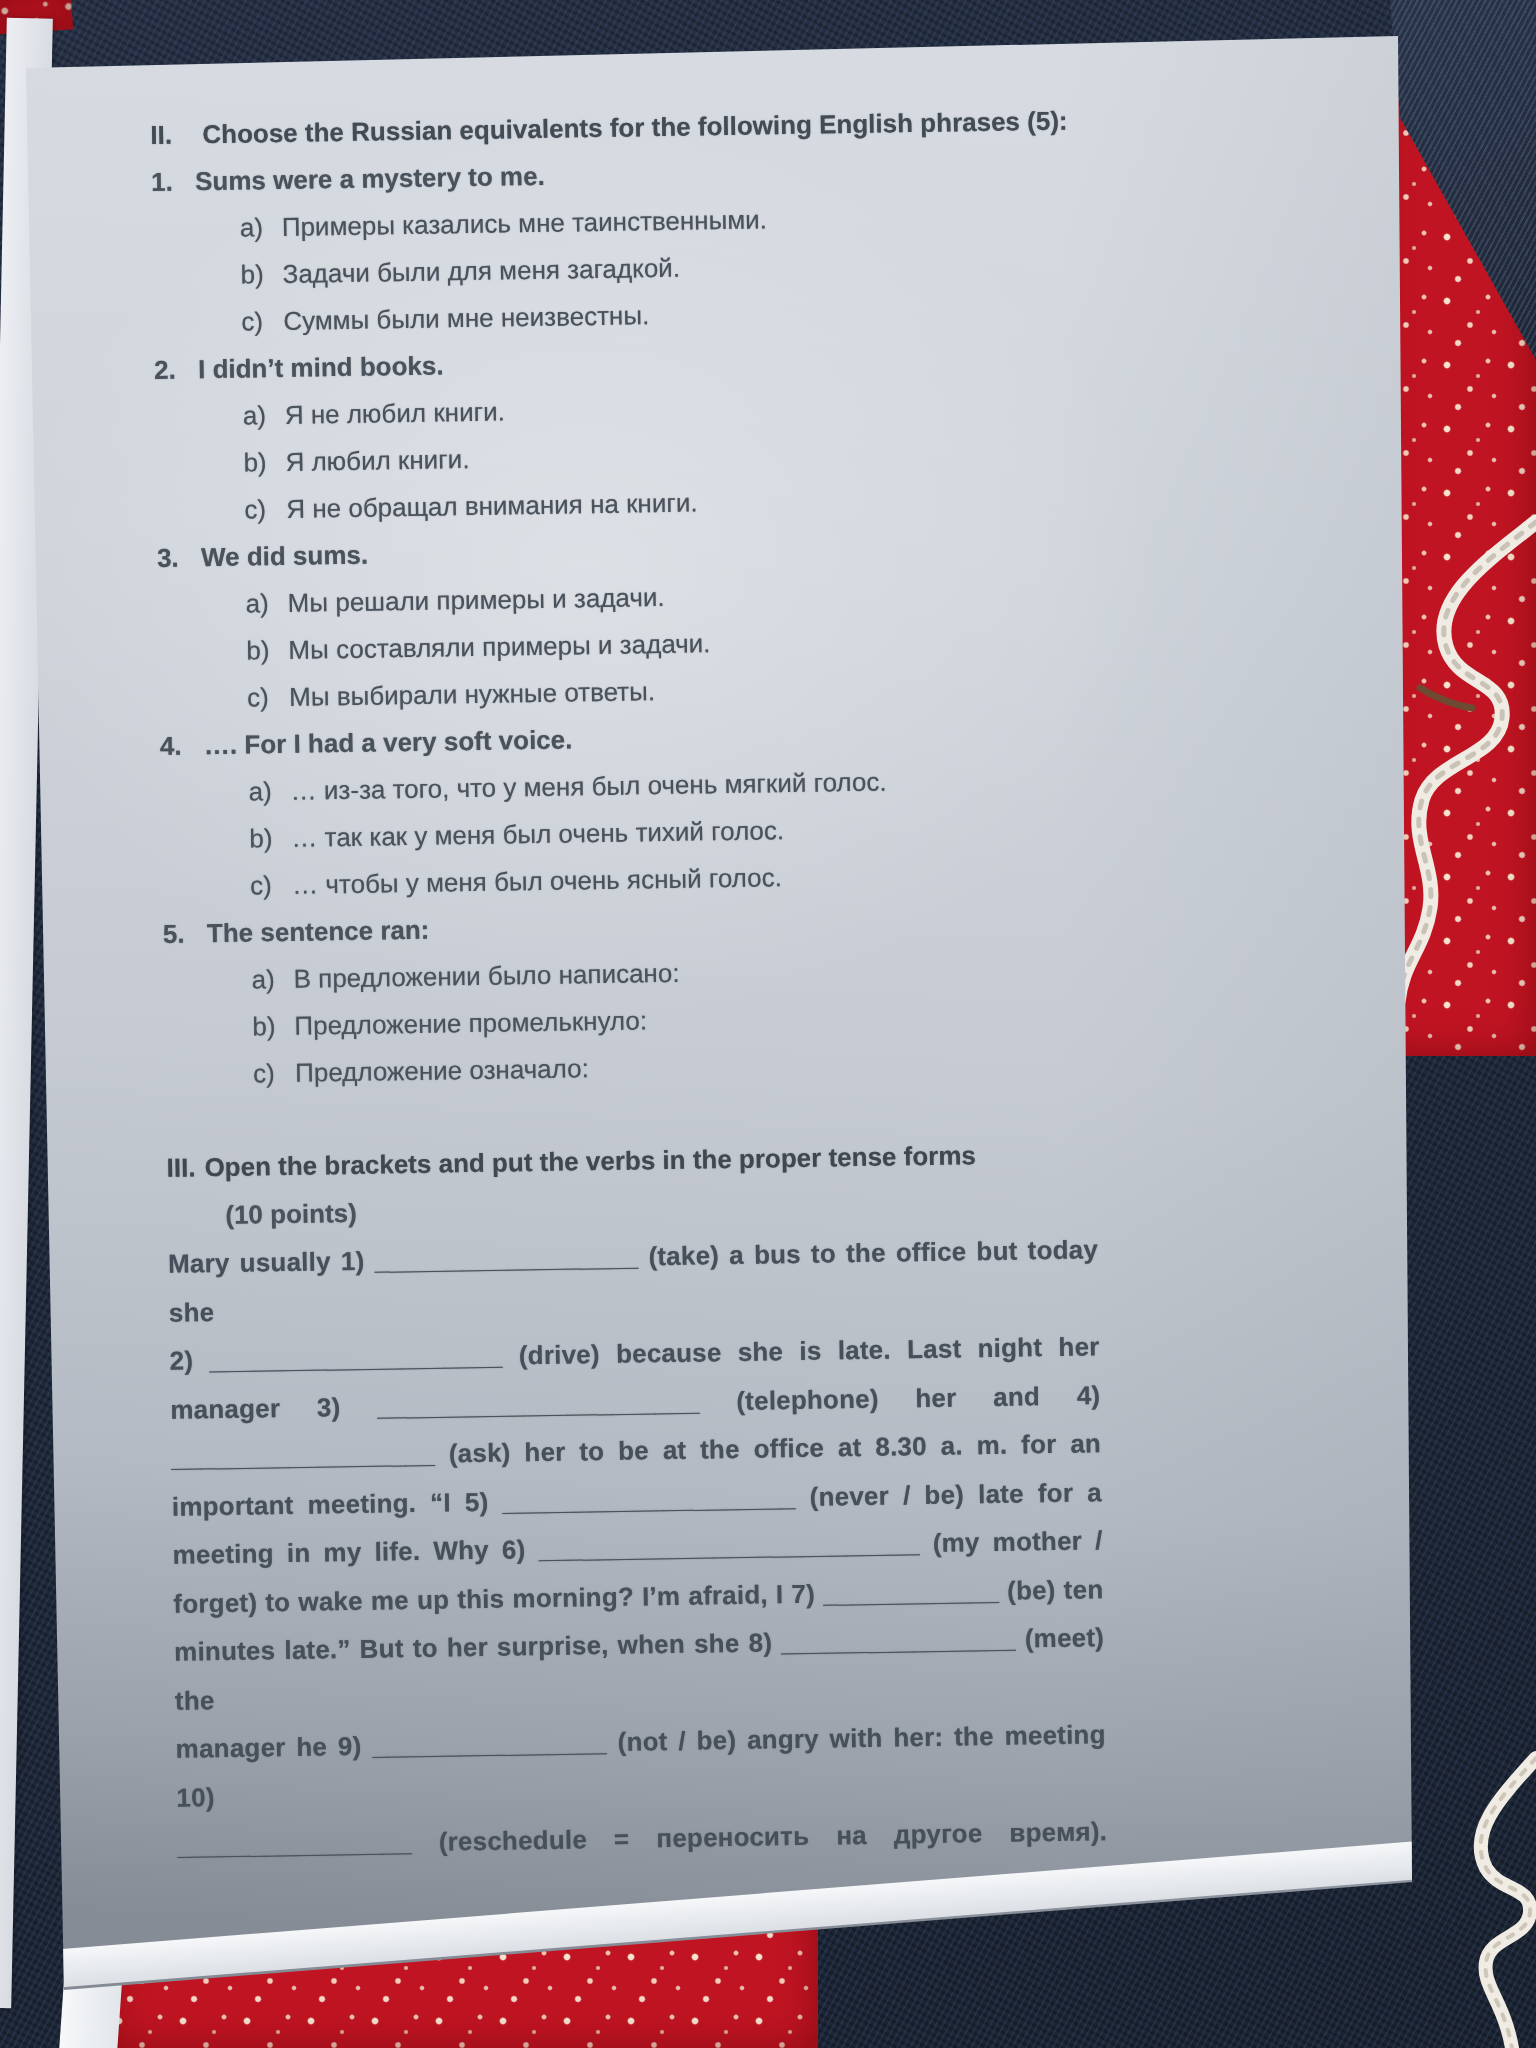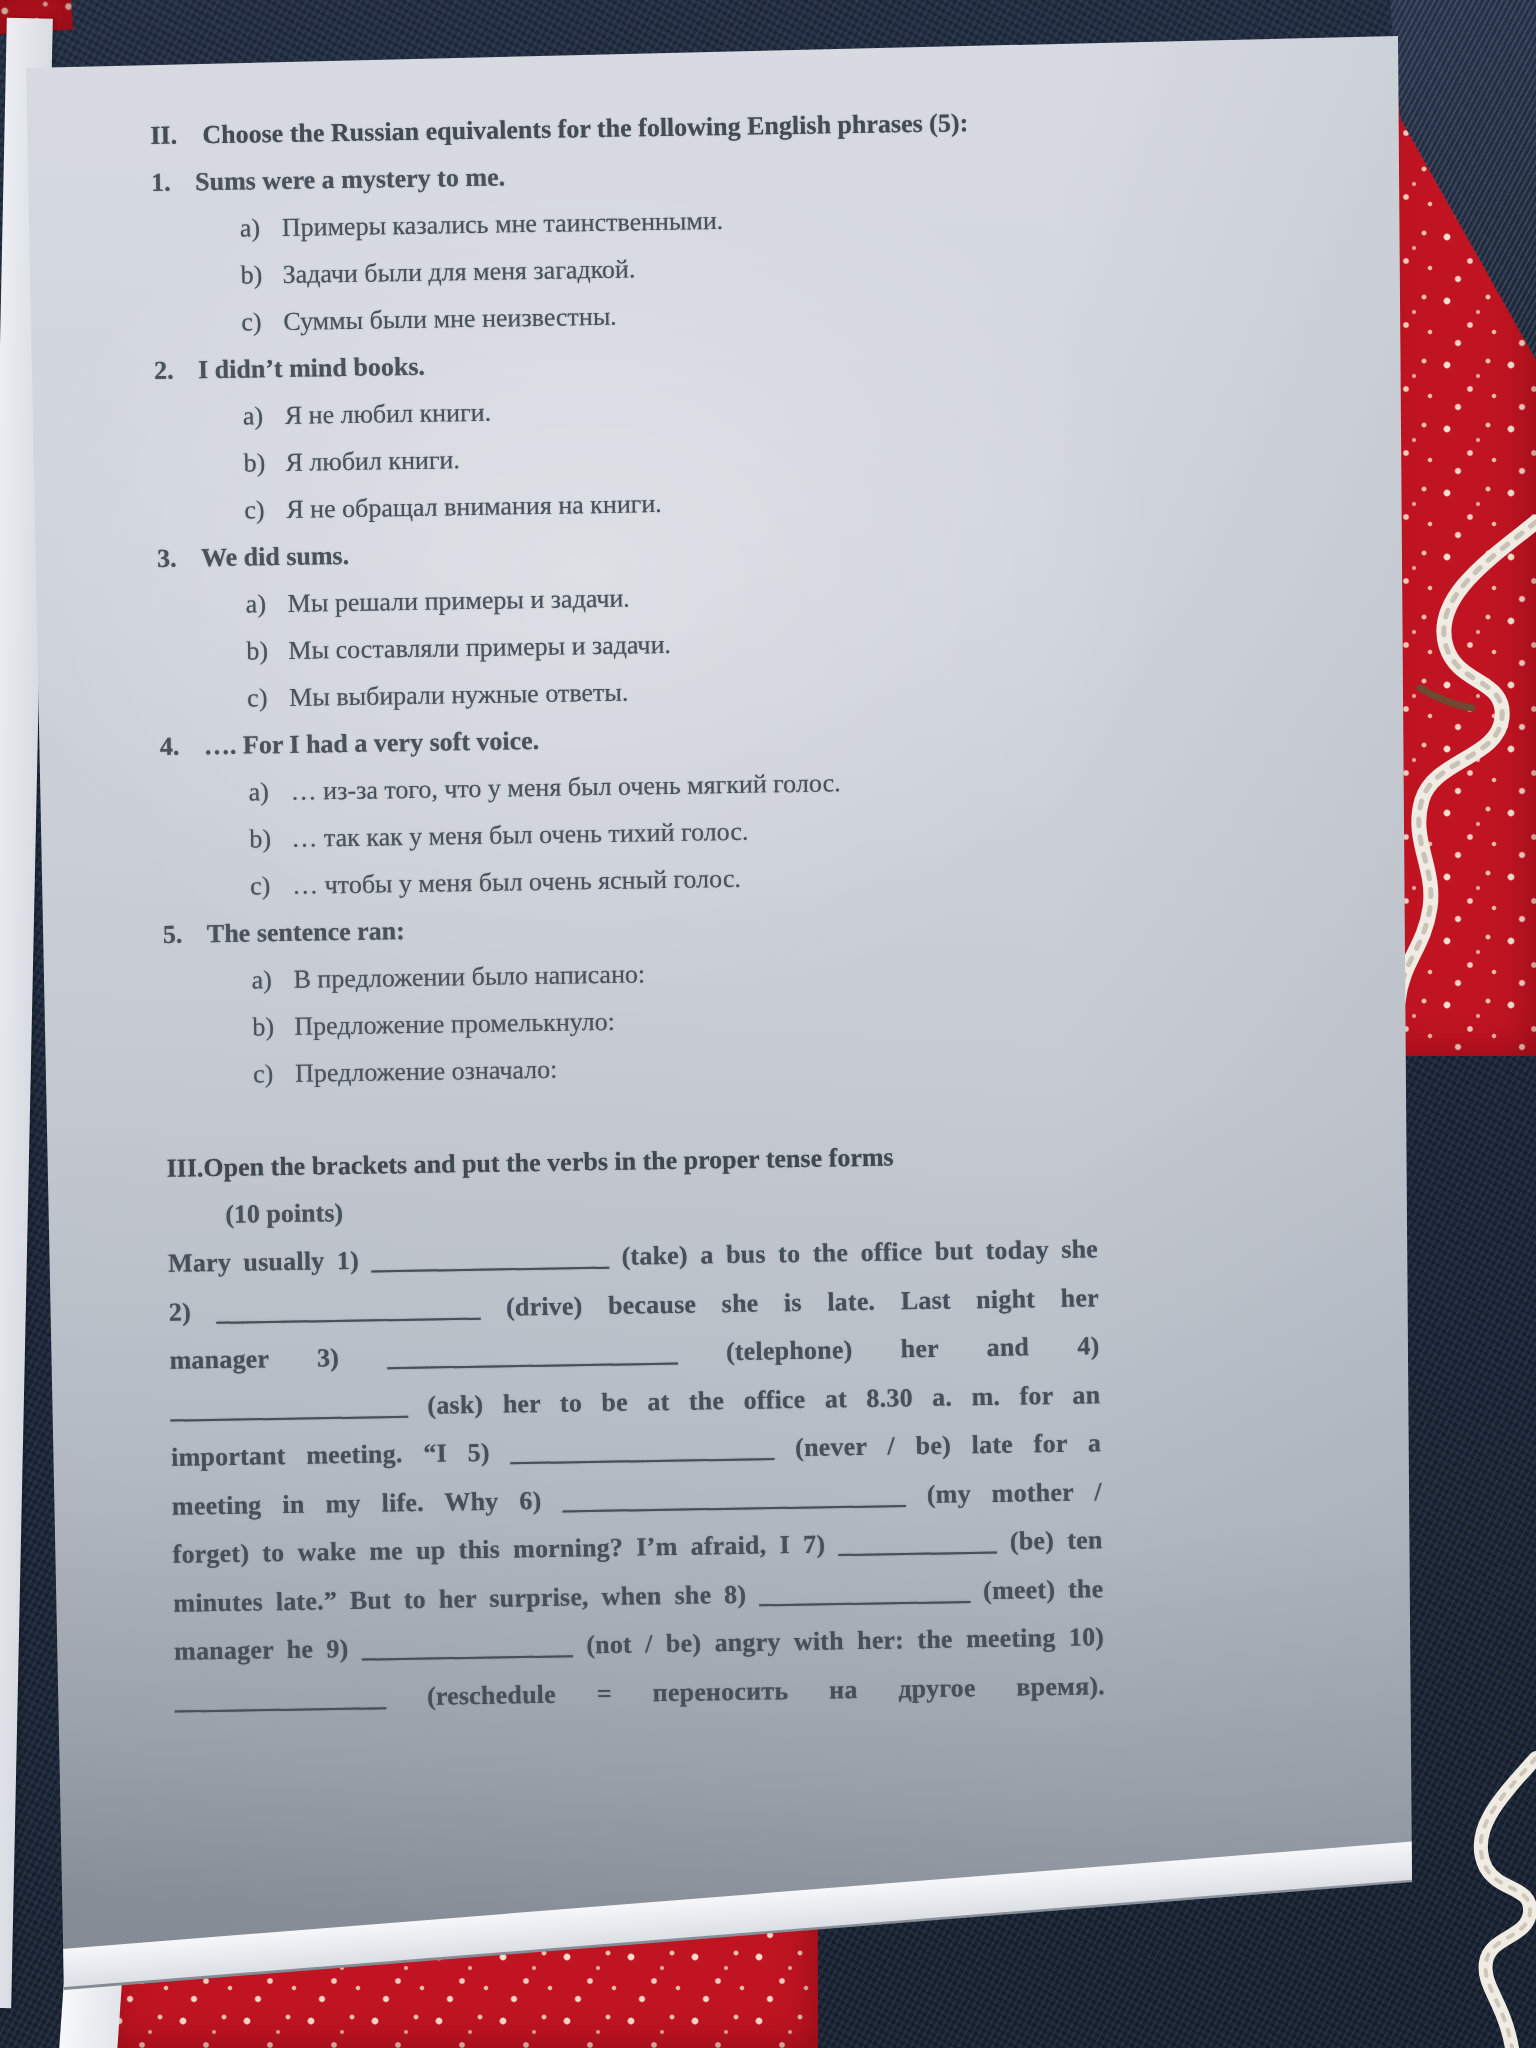--- a/index.html
+++ b/index.html
@@ -1,18 +1,18 @@
 <!DOCTYPE html>
 <html><head>
 <meta charset="utf-8">
 <style>
   html,body{margin:0;padding:0;background:#10161f;}
   .scene{
     position:relative; width:1536px; height:2048px; overflow:hidden;
-    font-family:Liberation Serif, serif;
+    font-family:Liberation Sans, sans-serif;
     background:
       repeating-linear-gradient(118deg, rgba(90,110,150,.16) 0 2px, rgba(0,0,0,0) 2px 6px),
       repeating-linear-gradient(28deg, rgba(0,0,0,.22) 0 3px, rgba(0,0,0,0) 3px 7px),
       linear-gradient(160deg,#273247 0%,#202a3c 45%,#1b2433 100%);
   }
   
   .red-fabric{
     position:absolute;
     background-color:#c11422;
     background-image:
@@ -71,21 +71,21 @@
     text-shadow:0 0 1.2px rgba(74,82,92,.65);
   }
   .h2line{ font-weight:bold; white-space:nowrap; color:#434b55; }
   .h2line .no2{ display:inline-block; width:52px; }
   .enl{ font-weight:bold; }
   .enl .no{ display:inline-block; width:44px; }
   .opt{ padding-left:88px; }
   .opt .lt{ display:inline-block; width:42px; }
   .s3{ margin-top:46px; }
   .h3line{ font-weight:bold; white-space:nowrap; color:#40484f; }
-  .h3line .no3{ display:inline-block; margin-right:0; }
+  .h3line .no3{ display:inline-block; margin-right:9px; }
   .points{ font-weight:bold; padding-left:58px; line-height:48px; }
   .pline{
     font-weight:bold; line-height:48.5px;
     text-align:justify; text-align-last:justify;
     letter-spacing:.2px; color:#47505a;
   }
   .pline:last-child{ text-align-last:justify; }
 </style>
 </head>
 <body>

